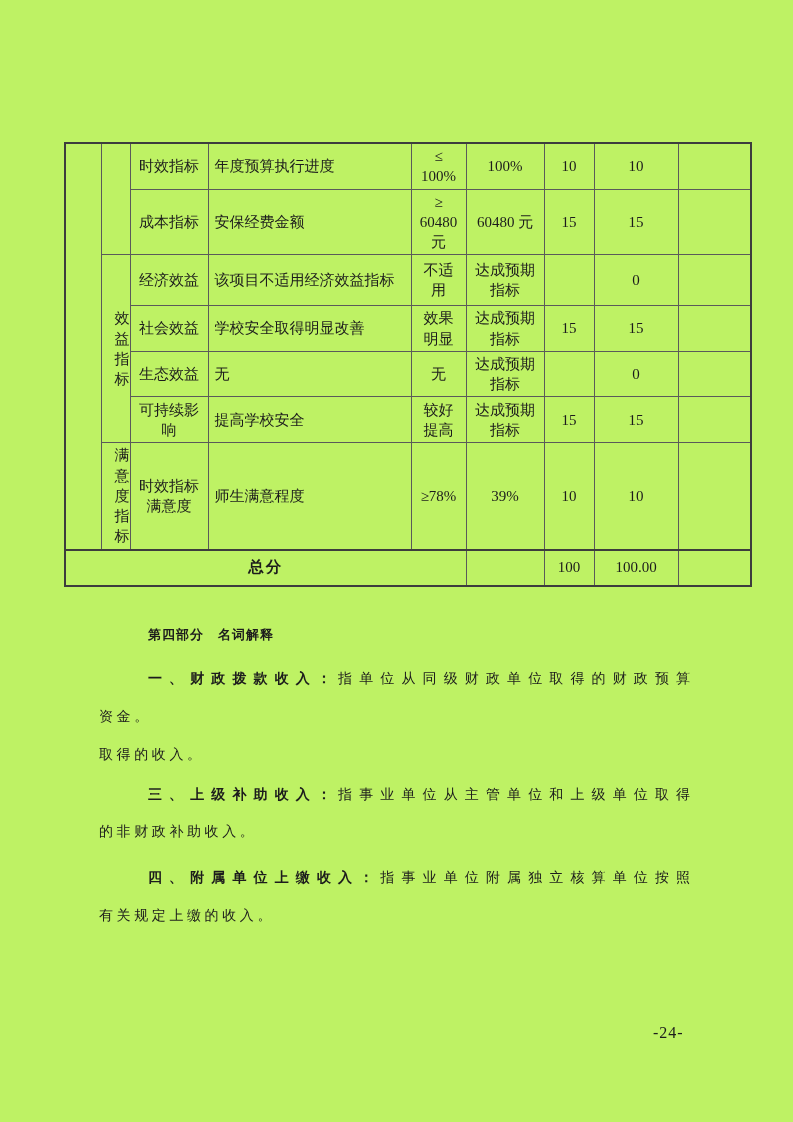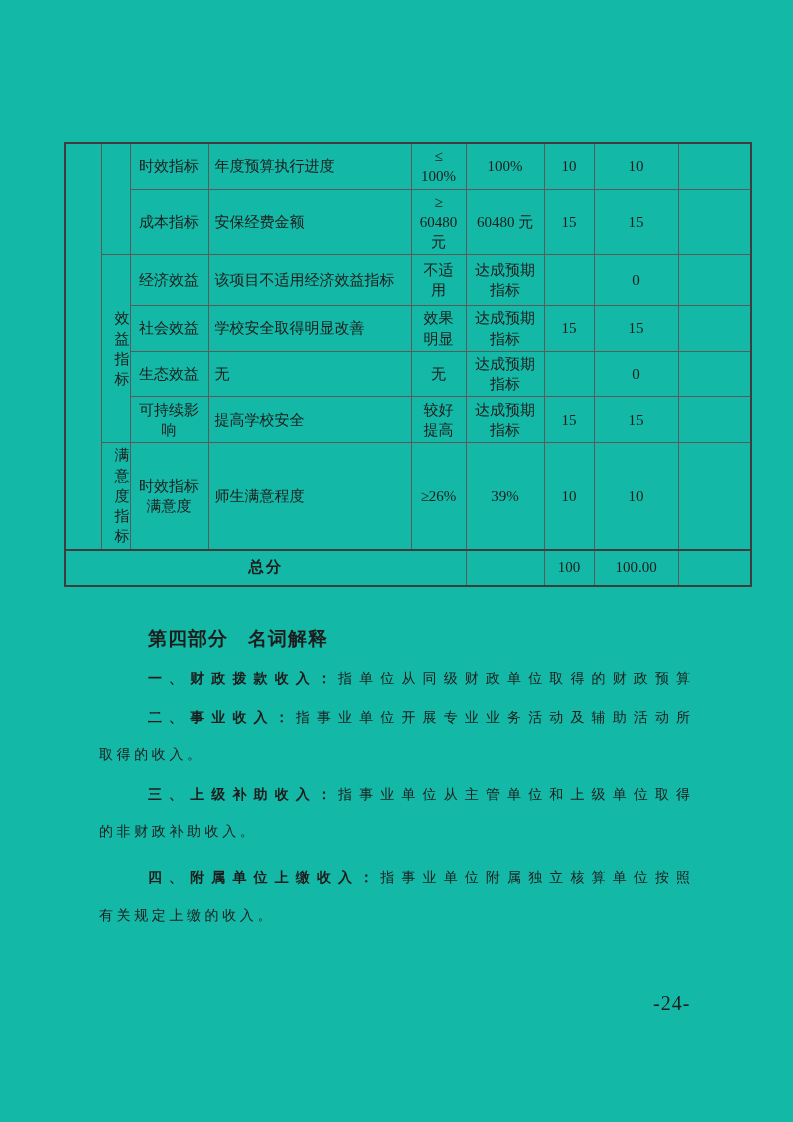--- a/index.html
+++ b/index.html
@@ -4,21 +4,21 @@
 <style>
   html, body {
     margin: 0;
     padding: 0;
     background: #ffffff;
   }
   .page {
     position: relative;
     width: 793px;
     height: 1122px;
-    background: #14b8a6;
+    background: #bef264;
     font-family: "Liberation Serif", "DejaVu Serif", serif;
     color: #1c1c1c;
     overflow: hidden;
   }
 
   
   table.score {
     position: absolute;
     left: 64px;
     top: 142px;
@@ -56,21 +56,21 @@
     letter-spacing: 2px;
   }
 
   
   .glossary-heading {
     position: absolute;
     left: 148px;
     top: 626px;
     font-family: "Liberation Sans", "DejaVu Sans", sans-serif;
     font-weight: bold;
-    font-size: 19px;
+    font-size: 13px;
     letter-spacing: 1px;
     white-space: nowrap;
   }
   .glossary {
     position: absolute;
     left: 99px;
     top: 659px;
     width: 594px;
     font-size: 14px;
   }
@@ -94,22 +94,22 @@
     font-weight: bold;
     font-family: "Liberation Sans", "DejaVu Sans", sans-serif;
   }
   .p-gap {
     margin-top: 6px;
   }
 
   .pagenum {
     position: absolute;
     left: 653px;
-    top: 992px;
-    font-size: 20px;
+    top: 1024px;
+    font-size: 16px;
     letter-spacing: 1px;
   }
 </style>
 </head>
 <body>
 
 <div class="page">
 
   <table class="score">
     <colgroup>
@@ -190,41 +190,41 @@
 指标</td>
       <td>15</td>
       <td>15</td>
       <td></td>
     </tr>
     <tr style="height:102px">
       <td class="vgroup">满意度指标</td>
       <td>时效指标
 满意度</td>
       <td class="desc">师生满意程度</td>
-      <td>≥26%</td>
+      <td>≥78%</td>
       <td>39%</td>
       <td>10</td>
       <td>10</td>
       <td></td>
     </tr>
     <tr class="total" style="height:36px">
       <td class="total-label" colspan="5">总分</td>
       <td></td>
       <td>100</td>
       <td>100.00</td>
       <td></td>
     </tr>
   </tbody>
     </table>
 
   <div class="glossary-heading">第四部分　名词解释</div>
 
   <div class="glossary">
     <div class="gline jline"><span class="term">一、财政拨款收入：</span><span>指单位从同级财政单位取得的财政预算</span></div>
-    <div class="gline jline"><span class="term">二、事业收入：</span><span>指事业单位开展专业业务活动及辅助活动所</span></div>
+    <div class="gline lline">资金。</div>
     <div class="gline lline">取得的收入。</div>
     <div class="gline jline"><span class="term">三、上级补助收入：</span><span>指事业单位从主管单位和上级单位取得</span></div>
     <div class="gline lline">的非财政补助收入。</div>
     <div class="gline jline p-gap"><span class="term">四、附属单位上缴收入：</span><span>指事业单位附属独立核算单位按照</span></div>
     <div class="gline lline">有关规定上缴的收入。</div>
   </div>
 
   <div class="pagenum">-24-</div>
 
 </div>

